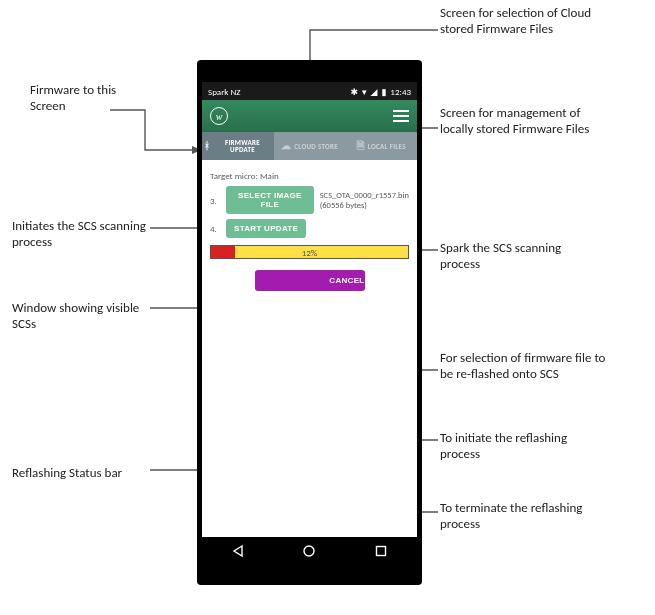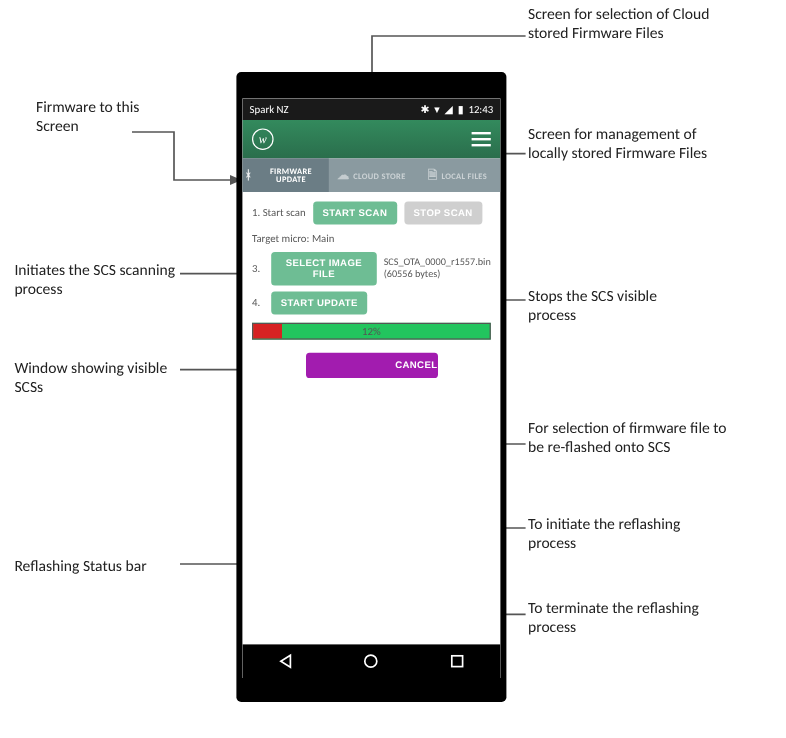--- a/index.html
+++ b/index.html
@@ -144,21 +144,21 @@
   .targetline { font-size: 9px; margin-top: 2px; }
   .fileinfo {
     font-size: 8.5px;
     line-height: 1.2;
     flex: 1;
   }
   .progress-wrap {
     position: relative;
     height: 14px;
     border: 1px solid #555;
-    background: #22c55e;
+    background: #fde047;
     margin-top: 2px;
   }
   .progress-fill {
     position: absolute;
     left: 0; top: 0; bottom: 0;
     width: 12%;
     background: #d62222;
   }
   .progress-label {
     position: absolute;
@@ -184,21 +184,21 @@
   .navbtn svg { display:block; }
   .step { font-size:9px; min-width:10px; }
 </style>
 </head>
 <body>
 
 <div class="annotation" style="left:30px; top:82px; width:110px;">Firmware to this Screen</div>
 <div class="annotation" style="left:440px; top:5px; width:160px;">Screen for selection of Cloud stored Firmware Files</div>
 <div class="annotation" style="left:440px; top:105px; width:170px;">Screen for management of locally stored Firmware Files</div>
 <div class="annotation" style="left:12px; top:218px; width:140px;">Initiates the SCS scanning process</div>
-<div class="annotation" style="left:440px; top:240px; width:150px;">Stops the SCS visible process</div>
+<div class="annotation" style="left:440px; top:240px; width:150px;">Spark the SCS scanning process</div>
 <div class="annotation" style="left:12px; top:300px; width:140px;">Window showing visible SCSs</div>
 <div class="annotation" style="left:440px; top:350px; width:170px;">For selection of firmware file to be re-flashed onto SCS</div>
 <div class="annotation" style="left:440px; top:430px; width:150px;">To initiate the reflashing process</div>
 <div class="annotation" style="left:12px; top:465px; width:140px;">Reflashing Status bar</div>
 <div class="annotation" style="left:440px; top:500px; width:160px;">To terminate the reflashing process</div>
 
 <svg class="arrows">
   <defs>
     <marker id="ah" markerWidth="8" markerHeight="8" refX="6" refY="3" orient="auto">
       <path d="M0,0 L7,3 L0,6 Z" fill="#555"></path>
@@ -261,25 +261,20 @@
         <span>CLOUD STORE</span>
       </div>
       <div class="tab">
         <span class="ticon">🗎</span>
         <span>LOCAL FILES</span>
       </div>
     </div>
 
     <div class="content">
 
-      <div class="row">
-        <span class="step">1. Start scan</span>
-        <button class="btn">START SCAN</button>
-        <button class="btn disabled">STOP SCAN</button>
-      </div>
 
 
 
       <div class="targetline">
         <span>Target micro:</span>
         <span>Main</span>
       </div>
 
       <div class="row">
         <span class="step">3.</span>

